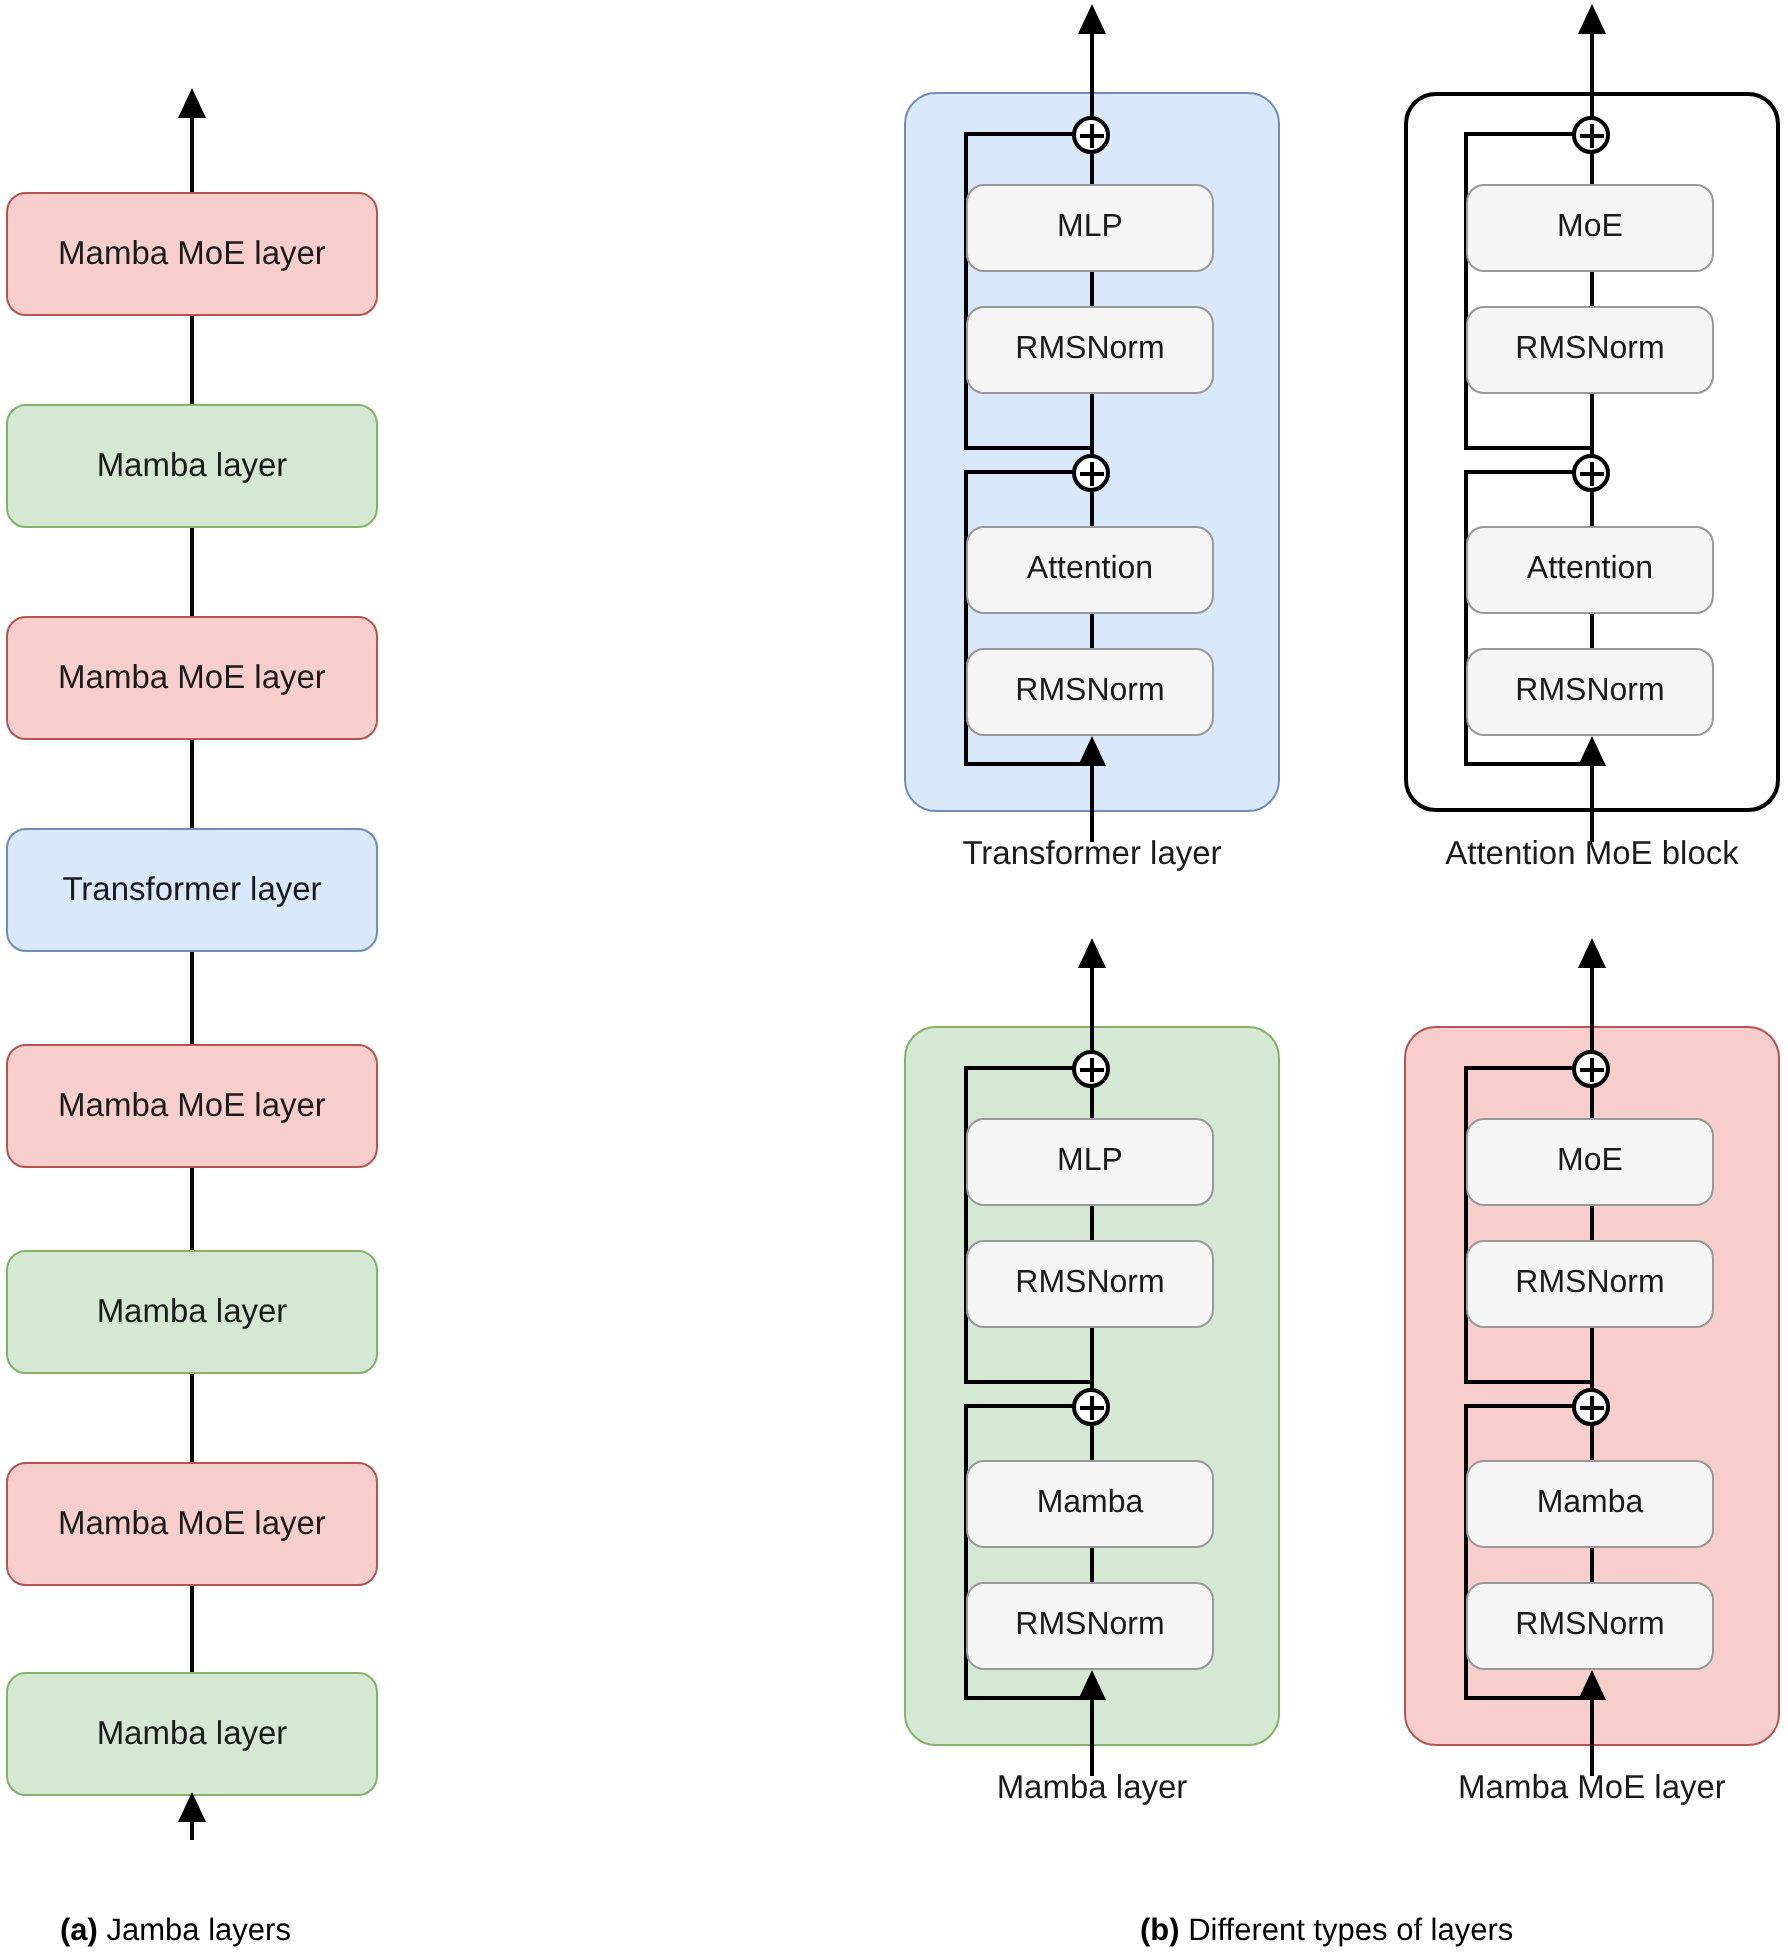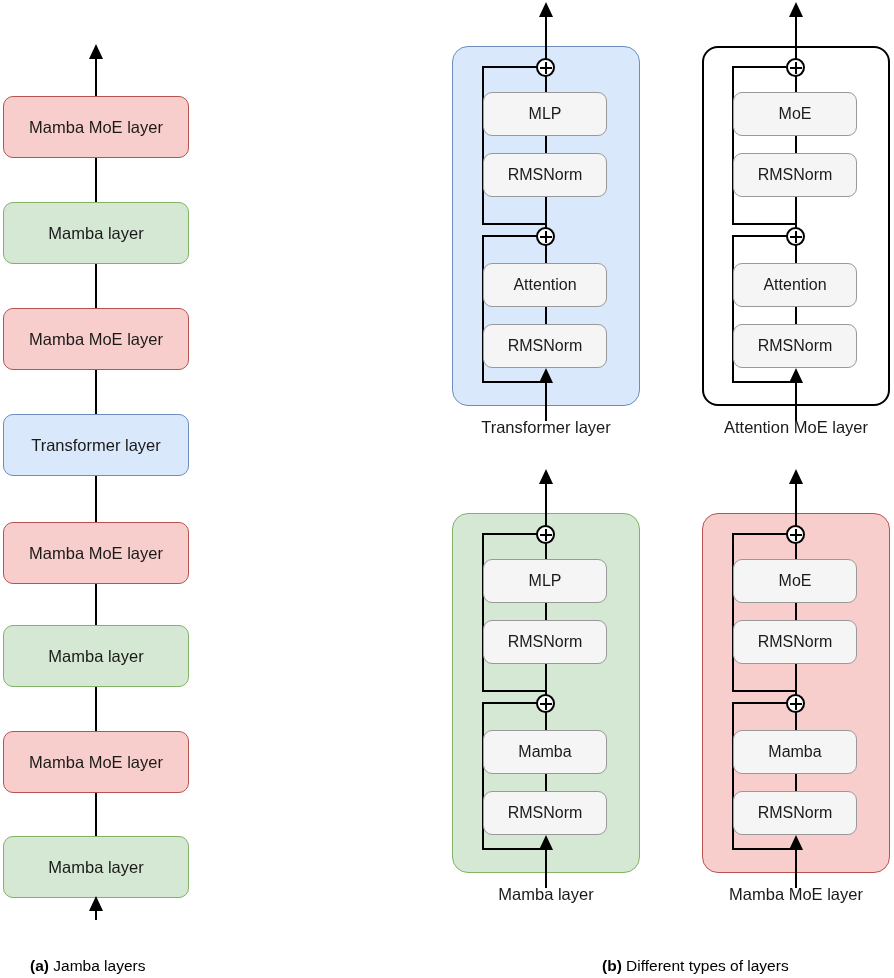--- a/index.html
+++ b/index.html
@@ -243,21 +243,21 @@
       <span>Attention</span>
     </div>
     <div class="wire-v" style="left:364.5px; top:305px; height:20px;"></div>
     <div class="inner-box" style="left:303px; top:324px;">
       <span>RMSNorm</span>
     </div>
 
     <div class="arrow-up" style="left:358.5px; top:368px;"></div>
     <div class="wire-v" style="left:364.5px; top:381px; height:40px;"></div>
 
-    <div class="panel-label" style="left:272px; top:418px; width:188px;">Attention MoE layer</div>
+    <div class="panel-label" style="left:272px; top:418px; width:188px;">Attention MoE block</div>
   </div>
 
   <div>
     <div class="arrow-up" style="left:108.5px; top:469px;"></div>
     <div class="wire-v" style="left:114.5px; top:482px; height:52px;"></div>
 
     <div class="panel green" style="left:22px; top:513px; width:188px; height:360px;"></div>
 
     <div class="wire-h" style="left:52px; top:690px; width:64px;"></div>
     <div class="wire-v" style="left:52px; top:533px; height:159px;"></div>
@@ -337,16 +337,16 @@
     <div class="wire-v" style="left:364.5px; top:848px; height:40px;"></div>
 
     <div class="panel-label" style="left:272px; top:885px; width:188px;">Mamba MoE layer</div>
   </div>
 </div>
 
 <div class="caption" style="left:30px; top:957px;">
   <b>(a)</b>
   <span>Jamba layers</span>
 </div>
-<div class="caption" style="left:570px; top:957px;margin-left:32px;">
+<div class="caption" style="left:570px; top:957px;">
   <b>(b)</b>
   <span>Different types of layers</span>
 </div>
 
 </body></html>

